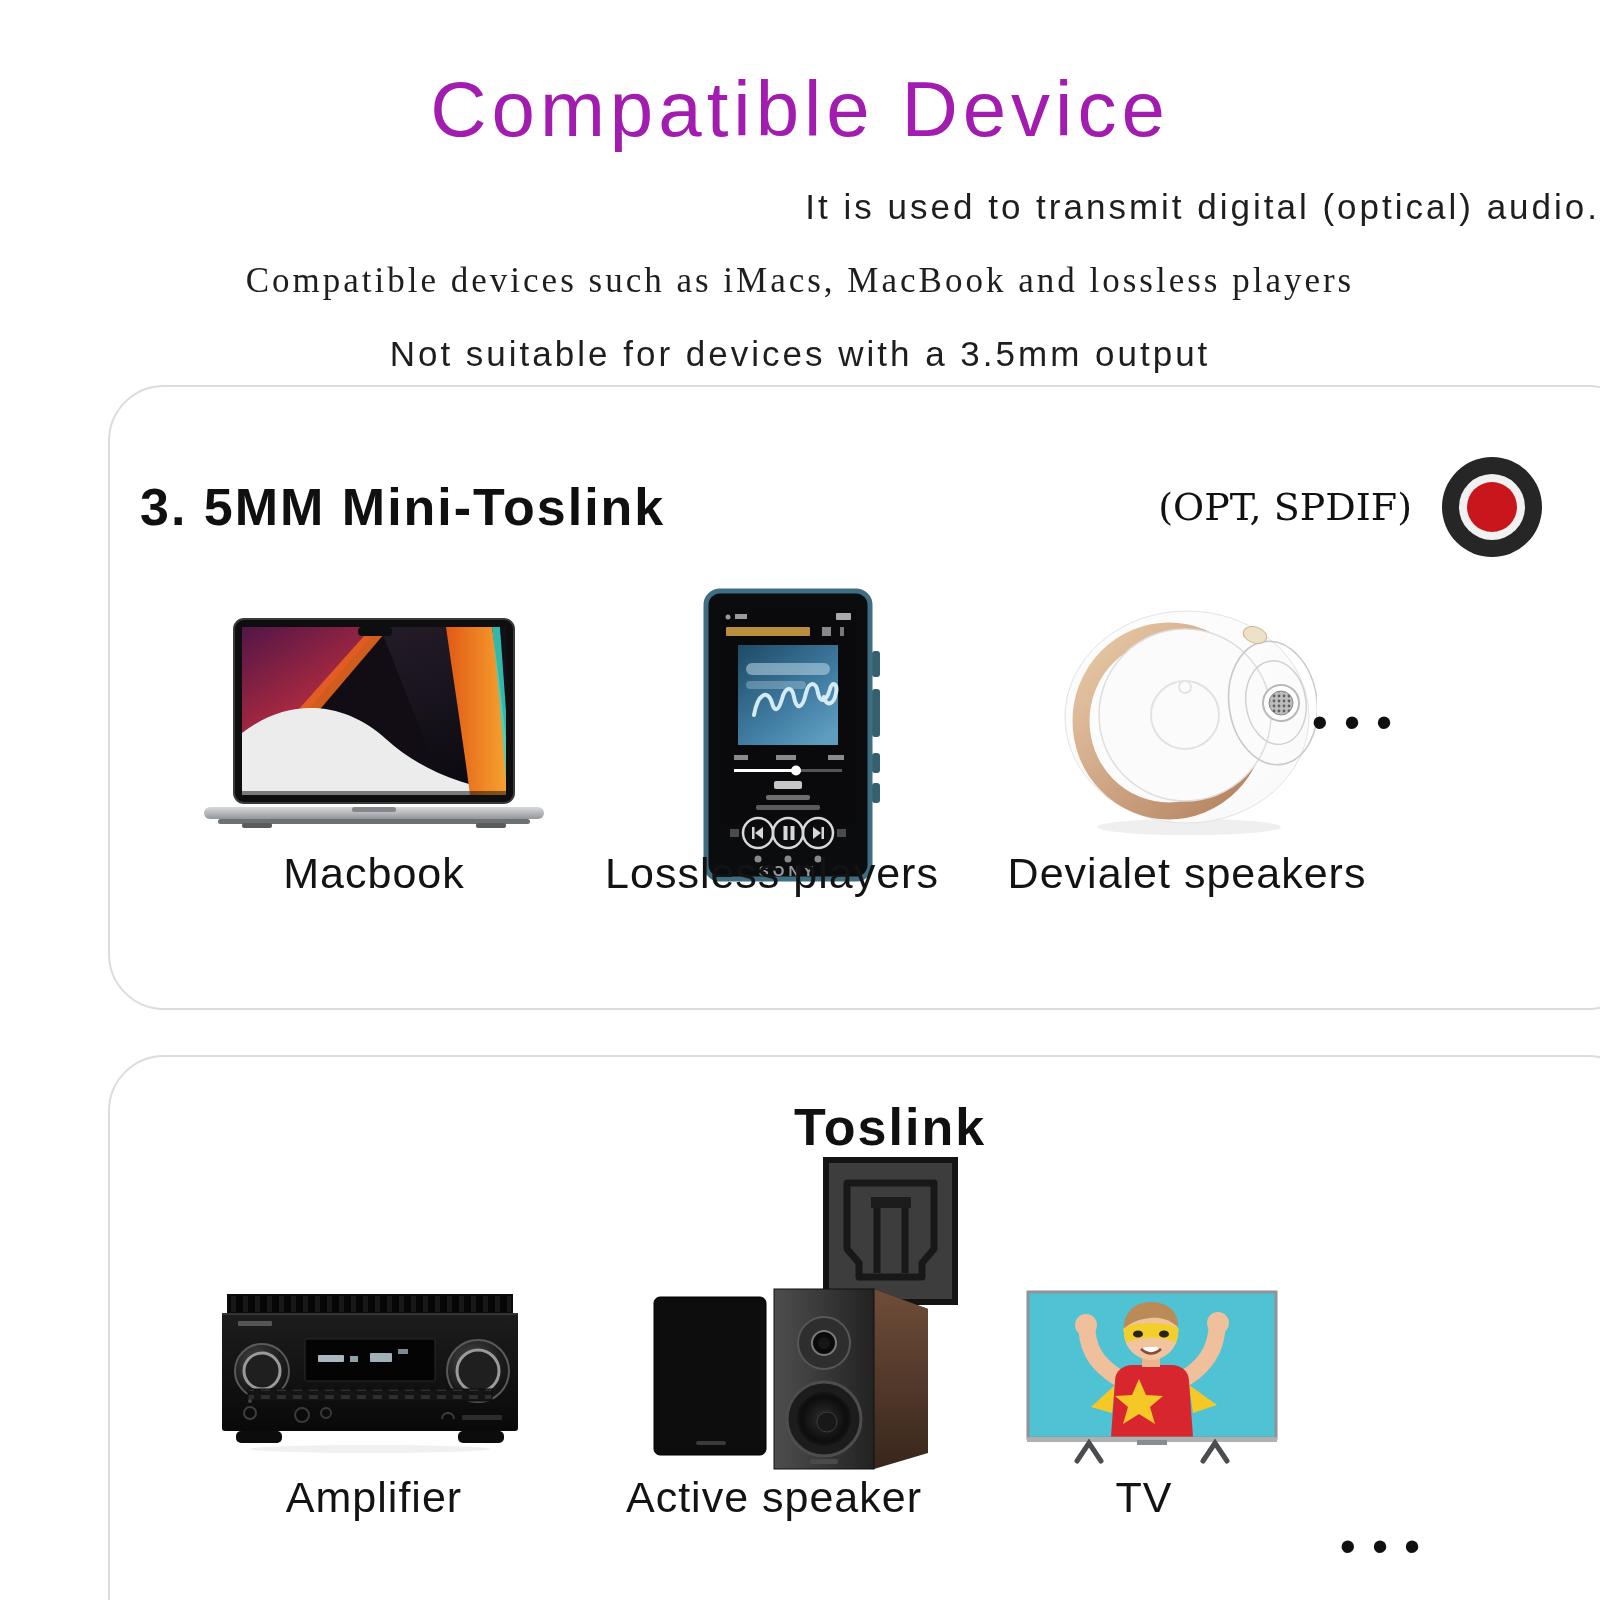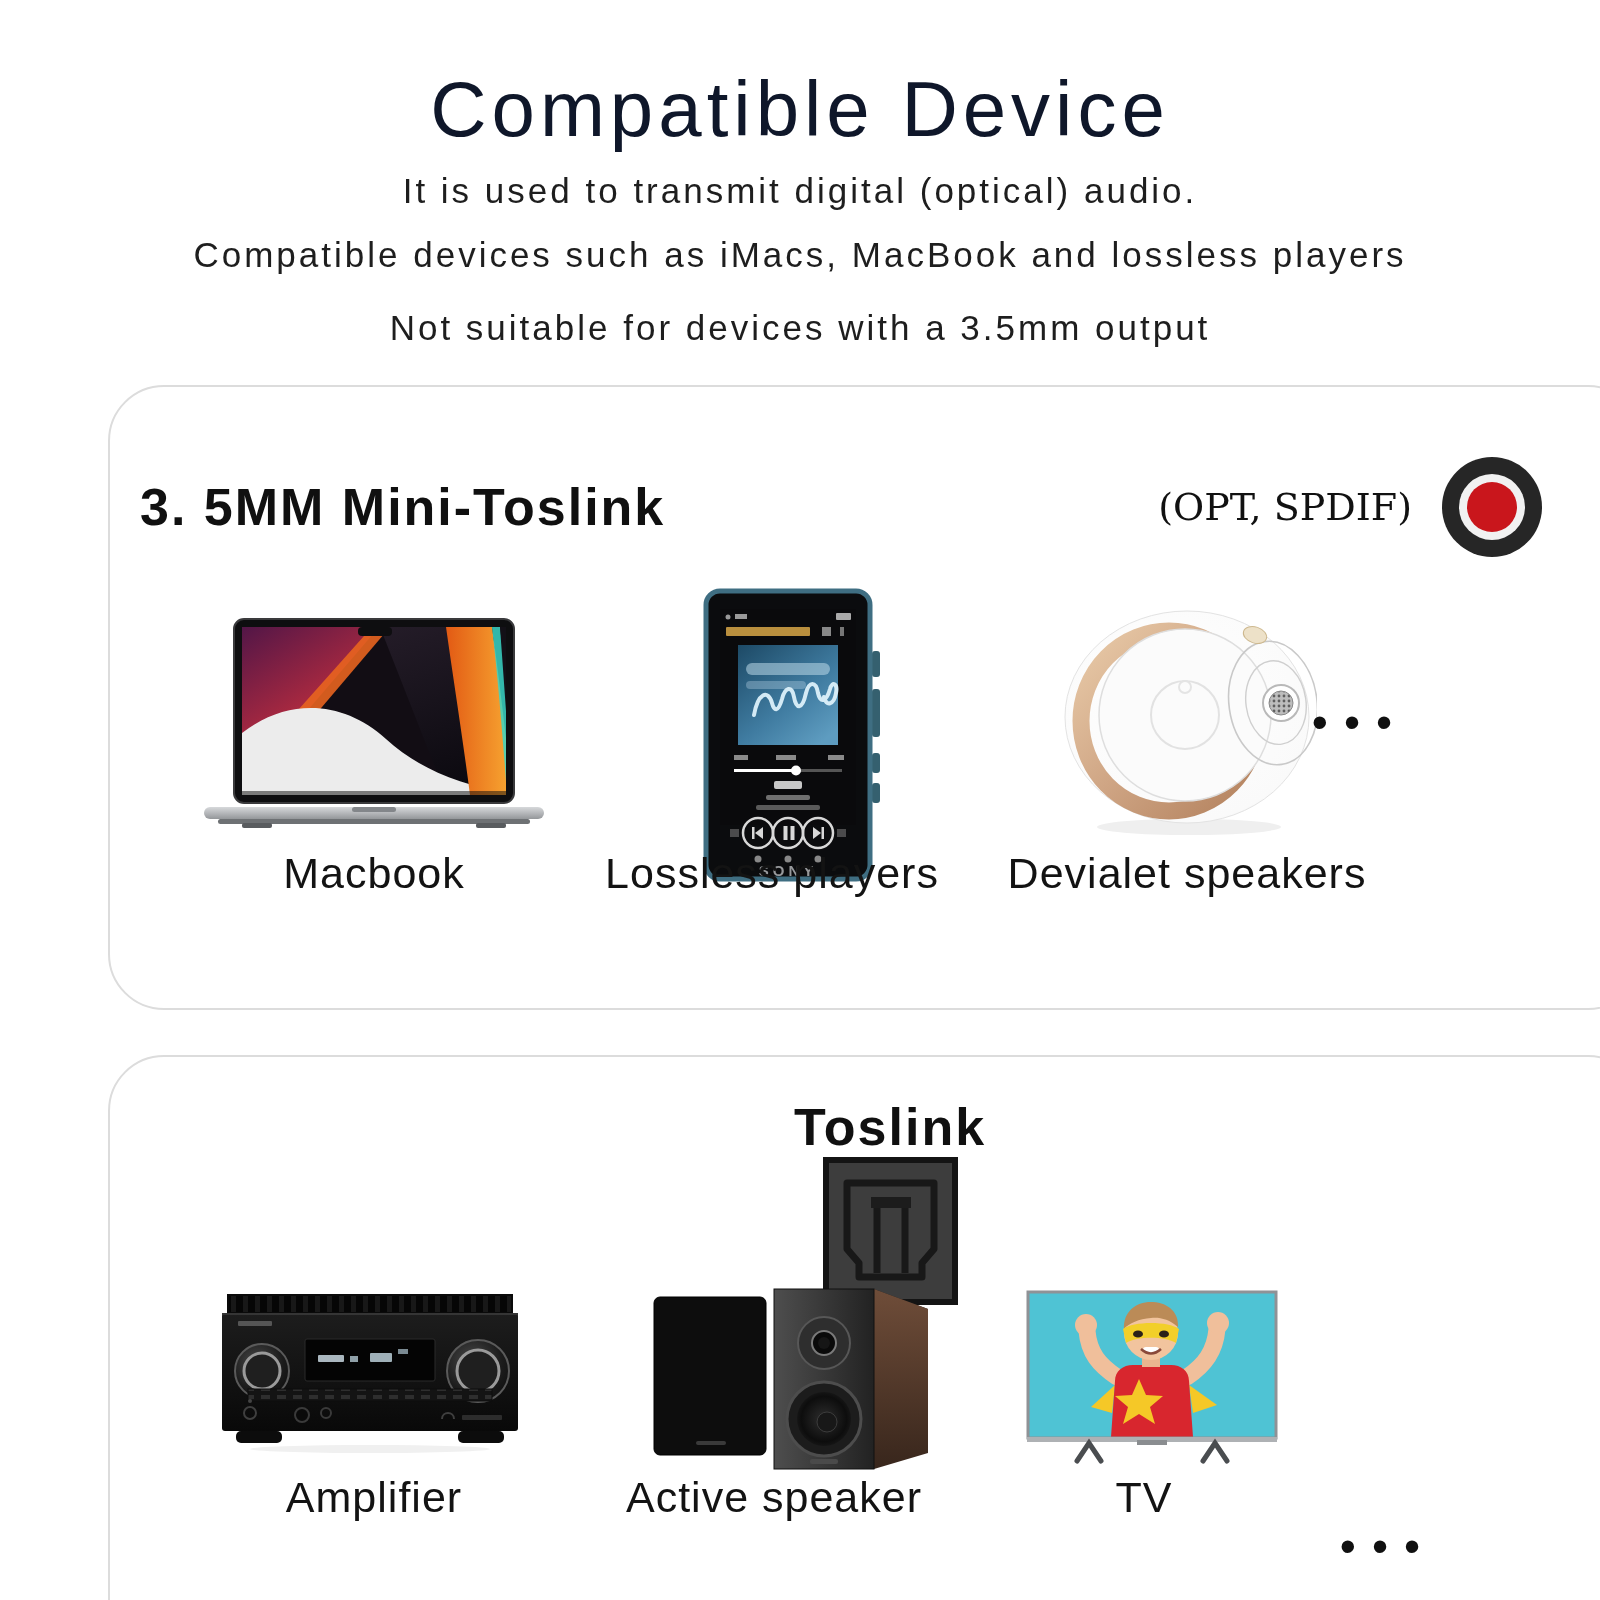--- a/index.html
+++ b/index.html
@@ -3,27 +3,27 @@
 <meta charset="utf-8">
 <style>
   html,body{margin:0;padding:0;background:#ffffff;}
   .page{
     position:relative;width:1600px;height:1600px;overflow:hidden;background:#ffffff;
     font-family:"Liberation Sans",sans-serif;color:#141414;
   }
   
   .title{
     margin:64px 0 0 0;text-align:center;font-size:78px;font-weight:400;
-    letter-spacing:5px;color:#0f172a;
+    letter-spacing:5px;color:#a21caf;
   }
   .subtitle{
     text-align:center;font-size:35px;font-weight:400;color:#1e1e1e;letter-spacing:3px;
   }
-  .subtitle.s1{margin-top:16px;}
-  .subtitle.s2{margin-top:24px;}
+  .subtitle.s1{margin-top:32px;text-align:right;}
+  .subtitle.s2{margin-top:34px;font-family:Liberation Serif, serif;}
   .subtitle.s3{margin-top:33px;}
   
   .box{
     position:absolute;left:108px;width:1536px;background:#fff;
     border:2px solid #dcdcdc;border-radius:56px;box-sizing:border-box;
   }
   .box.mini{top:385px;height:625px;}
   .box.tos{top:1055px;height:620px;}
   .section-header{display:flex;align-items:center;}
   .box.mini .section-header{padding:70px 100px 0 30px;}

